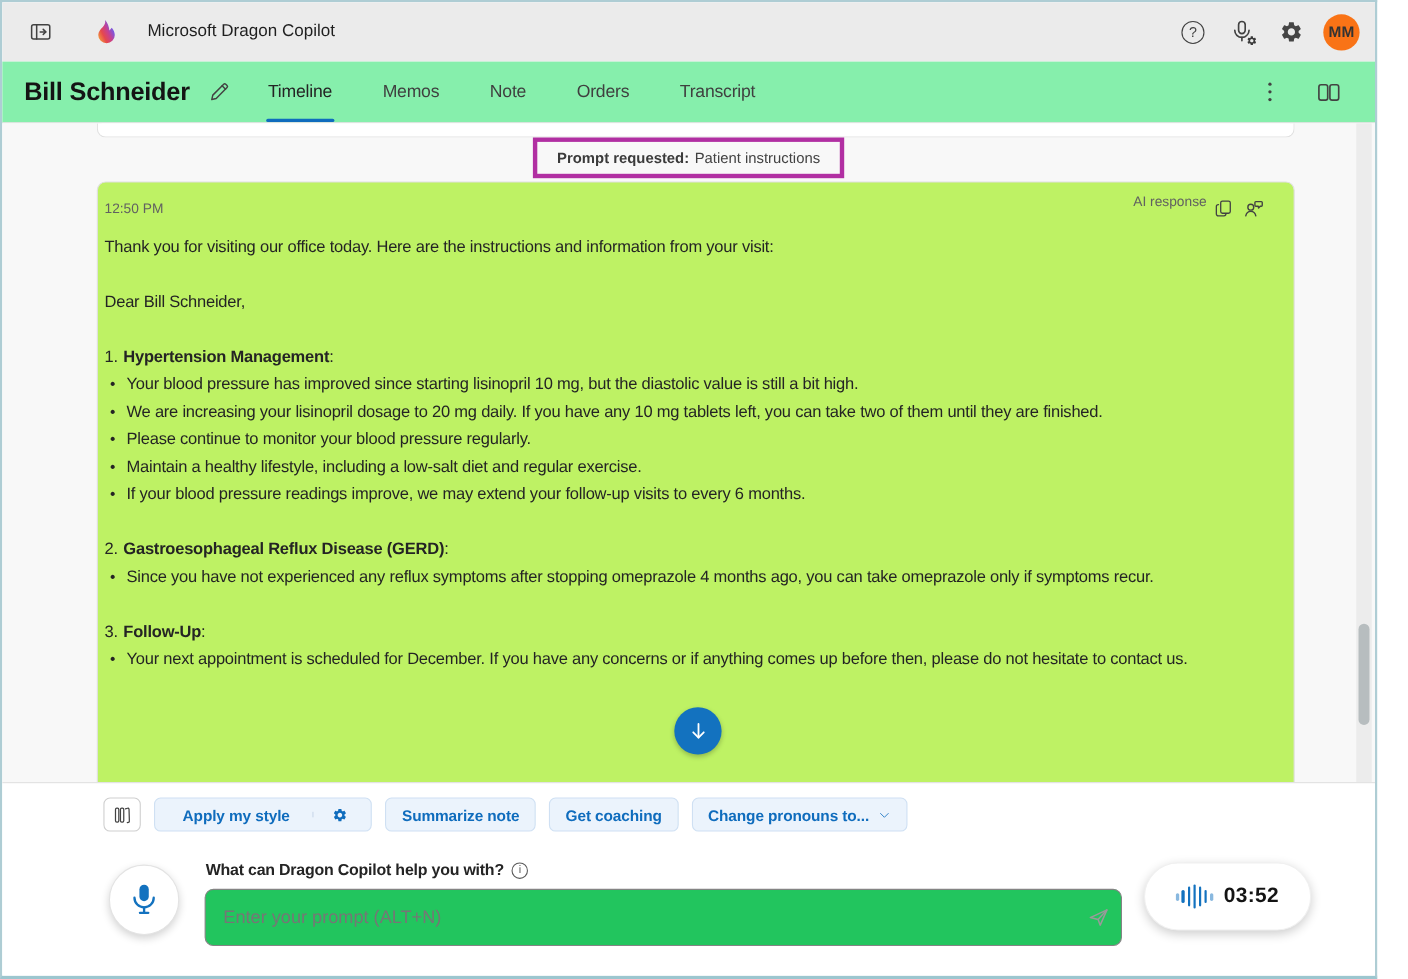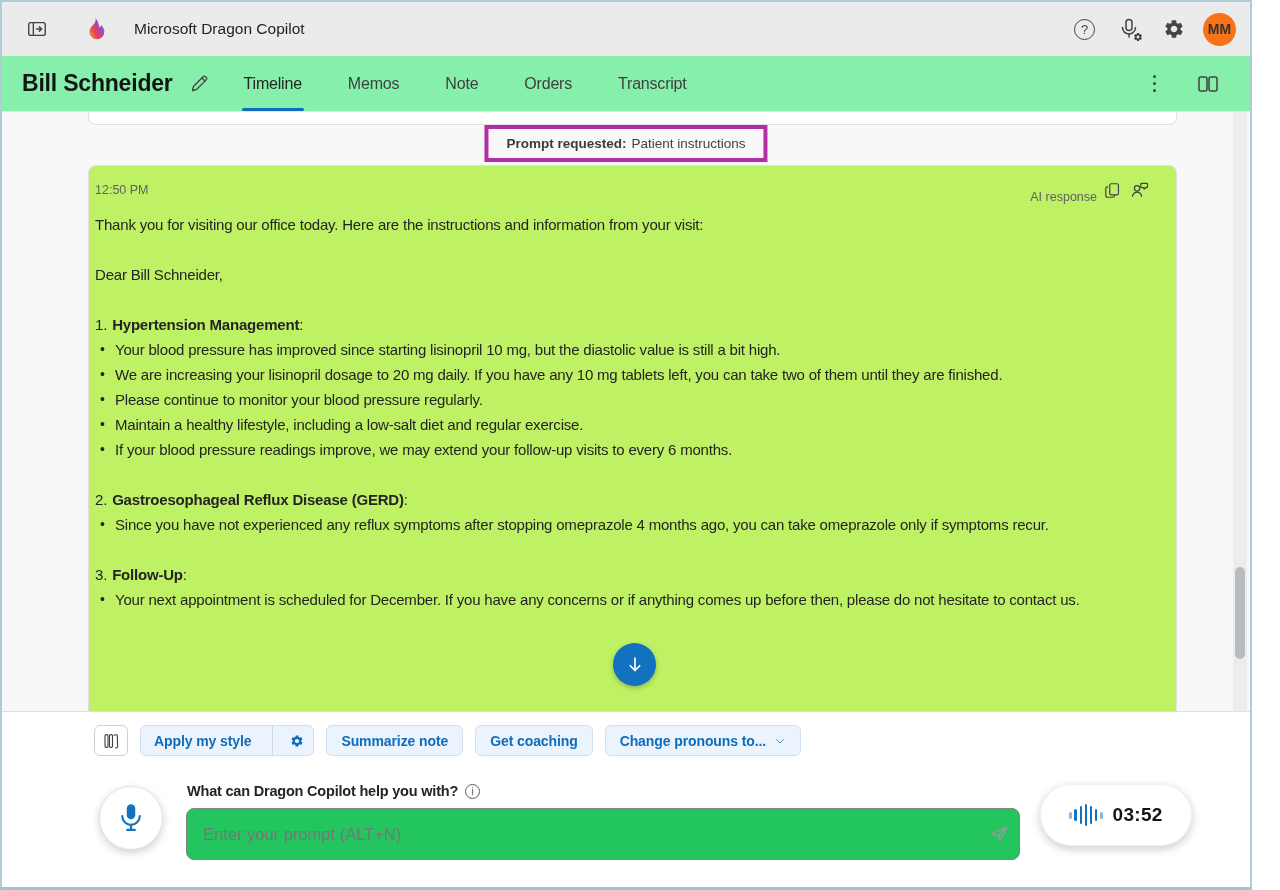--- a/index.html
+++ b/index.html
@@ -60,21 +60,21 @@
   }
   .banner-box b { font-weight:700; color:#3b3b3b; }
 
   .msg-card {
     position:absolute; left:86px; top:53px; width:1089px; height:560px;
     background:#bef264; border:1px solid #e0e0e0; border-radius:8px 8px 0 0;
     padding:14px 22px 0 6px;
   }
   .msg-head { display:flex; align-items:center; height:20px; }
   .msg-time { font-size:12.5px; color:#616161; }
-  .msg-head-right { margin-left:auto; display:flex; align-items:flex-end; }
+  .msg-head-right { margin-left:auto; display:flex; align-items:flex-start; }
   .msg-source { font-size:12.5px; color:#616161; margin-right:2px; }
 
   .msg-body { margin-top:12px; font-size:15px; line-height:25px; color:#242424; letter-spacing:-0.2px; }
   .para { margin-top:25px; }
   .para:first-child { margin-top:0; }
   .section { margin-top:25px; }
   .sec-head { line-height:25px; }
   .sec-num { margin-right:5px; }
   .sec-title { font-weight:700; }
   .bullets { list-style:none; padding-left:5px; }
@@ -92,21 +92,21 @@
   
   .bottom { position:relative; flex:0 0 176px; background:#fff; border-top:1px solid #e0e0e0; }
   .quick-row { display:flex; align-items:center; gap:12px; padding:13px 0 0 92px; }
   .lib-btn { width:34px; height:31px; background:#fff; border:1px solid #cfcfcf; border-radius:6px;
     display:flex; align-items:center; justify-content:center; cursor:pointer; }
   .qbtn {
     height:31px; background:#ebf3fc; border:1px solid #cfe0f3; border-radius:6px;
     display:flex; align-items:center; padding:0 14px; gap:8px;
     font-size:14px; font-weight:700; color:#0f6cbd; cursor:pointer; font-family:inherit; letter-spacing:-0.1px;
   }
-  .qbtn.split { padding:0; }
+  .qbtn.split { padding:12px; }
   .qbtn.split .qmain { padding:0 13px; height:100%; display:flex; align-items:center; }
   .qbtn.split .qdiv { width:1px; align-self:stretch; background:#c9d8ea; }
   .qbtn.split .qgear { padding:0 9px; height:100%; display:flex; align-items:center; }
 
   .mic-fab {
     position:absolute; left:97px; top:74px; width:64px; height:64px; border-radius:50%;
     background:#fff; border:1px solid #e3e3e3; box-shadow:0 3px 8px rgba(0,0,0,.18);
     display:flex; align-items:center; justify-content:center; cursor:pointer;
   }
   .prompt-label { position:absolute; left:185px; top:71px; font-size:14.5px; font-weight:700; color:#242424;

